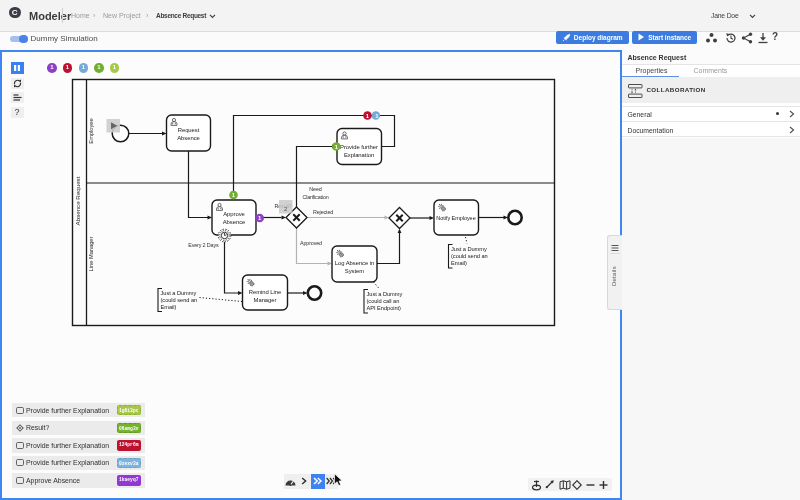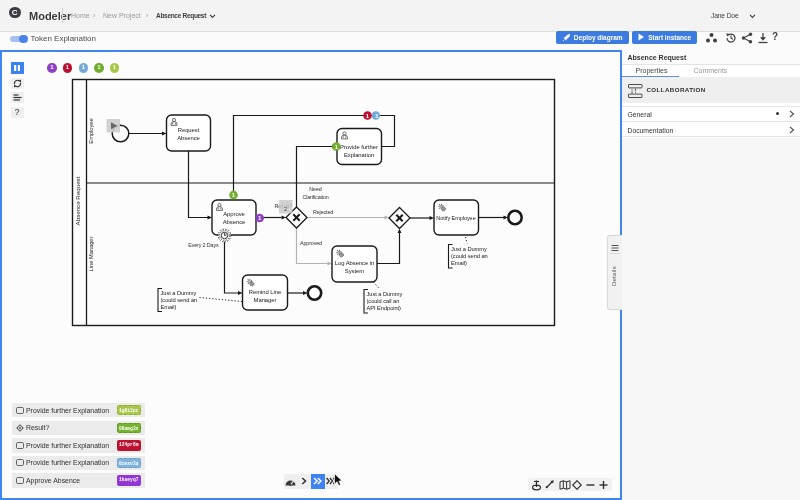--- a/index.html
+++ b/index.html
@@ -96,21 +96,21 @@
       <polyline points="1,0.8 3.5,3.4 6,0.8" fill="none" stroke="#3c3c3c" stroke-width="1.1"></polyline>
     </svg>
   <div class="abs tb-txt tb-dark" style="left:711px;font-size:6.8px;letter-spacing:-0.2px;">Jane Doe</div>
   <svg class="abs" style="left:749px;top:14px;" width="7" height="5">
       <polyline points="1,0.8 3.5,3.4 6,0.8" fill="none" stroke="#3c3c3c" stroke-width="1.1"></polyline>
     </svg>
 
   <div id="toolrow" class="abs"></div>
   <div id="toggle-track" class="abs"></div>
   <div id="toggle-knob" class="abs"></div>
-  <div id="toksim" class="abs">Token Explanation</div>
+  <div id="toksim" class="abs">Dummy Simulation</div>
   <div class="bluebtn abs" style="left:556px;width:72.5px;">
     <svg width="9" height="9" viewBox="0 0 10 10" style="margin-right:3px;">
         <path d="M9,1 C6.8,1 4.6,2.4 3.4,4.6 L1.6,5.2 L4.8,8.4 L5.4,6.6 C7.6,5.4 9,3.2 9,1 Z" fill="#fff"></path>
         <line x1="2.6" y1="7.4" x2="1.2" y2="8.8" stroke="#fff" stroke-width="1"></line>
       </svg>
     Deploy diagram</div>
   <div class="bluebtn abs" style="left:632px;width:64.5px;">
     <svg width="8" height="8" viewBox="0 0 8 8" style="margin-right:3px;">
         <polygon points="1.5,0.5 7,4 1.5,7.5" fill="#fff"></polygon>
       </svg>

